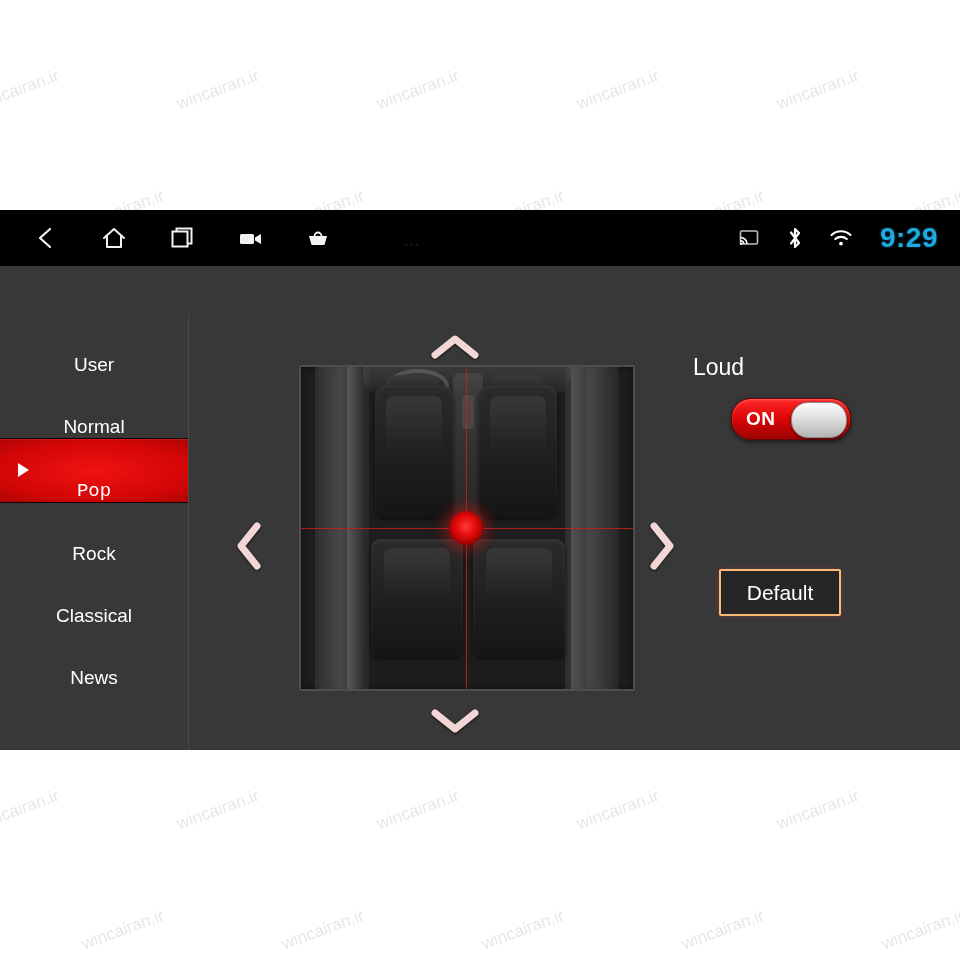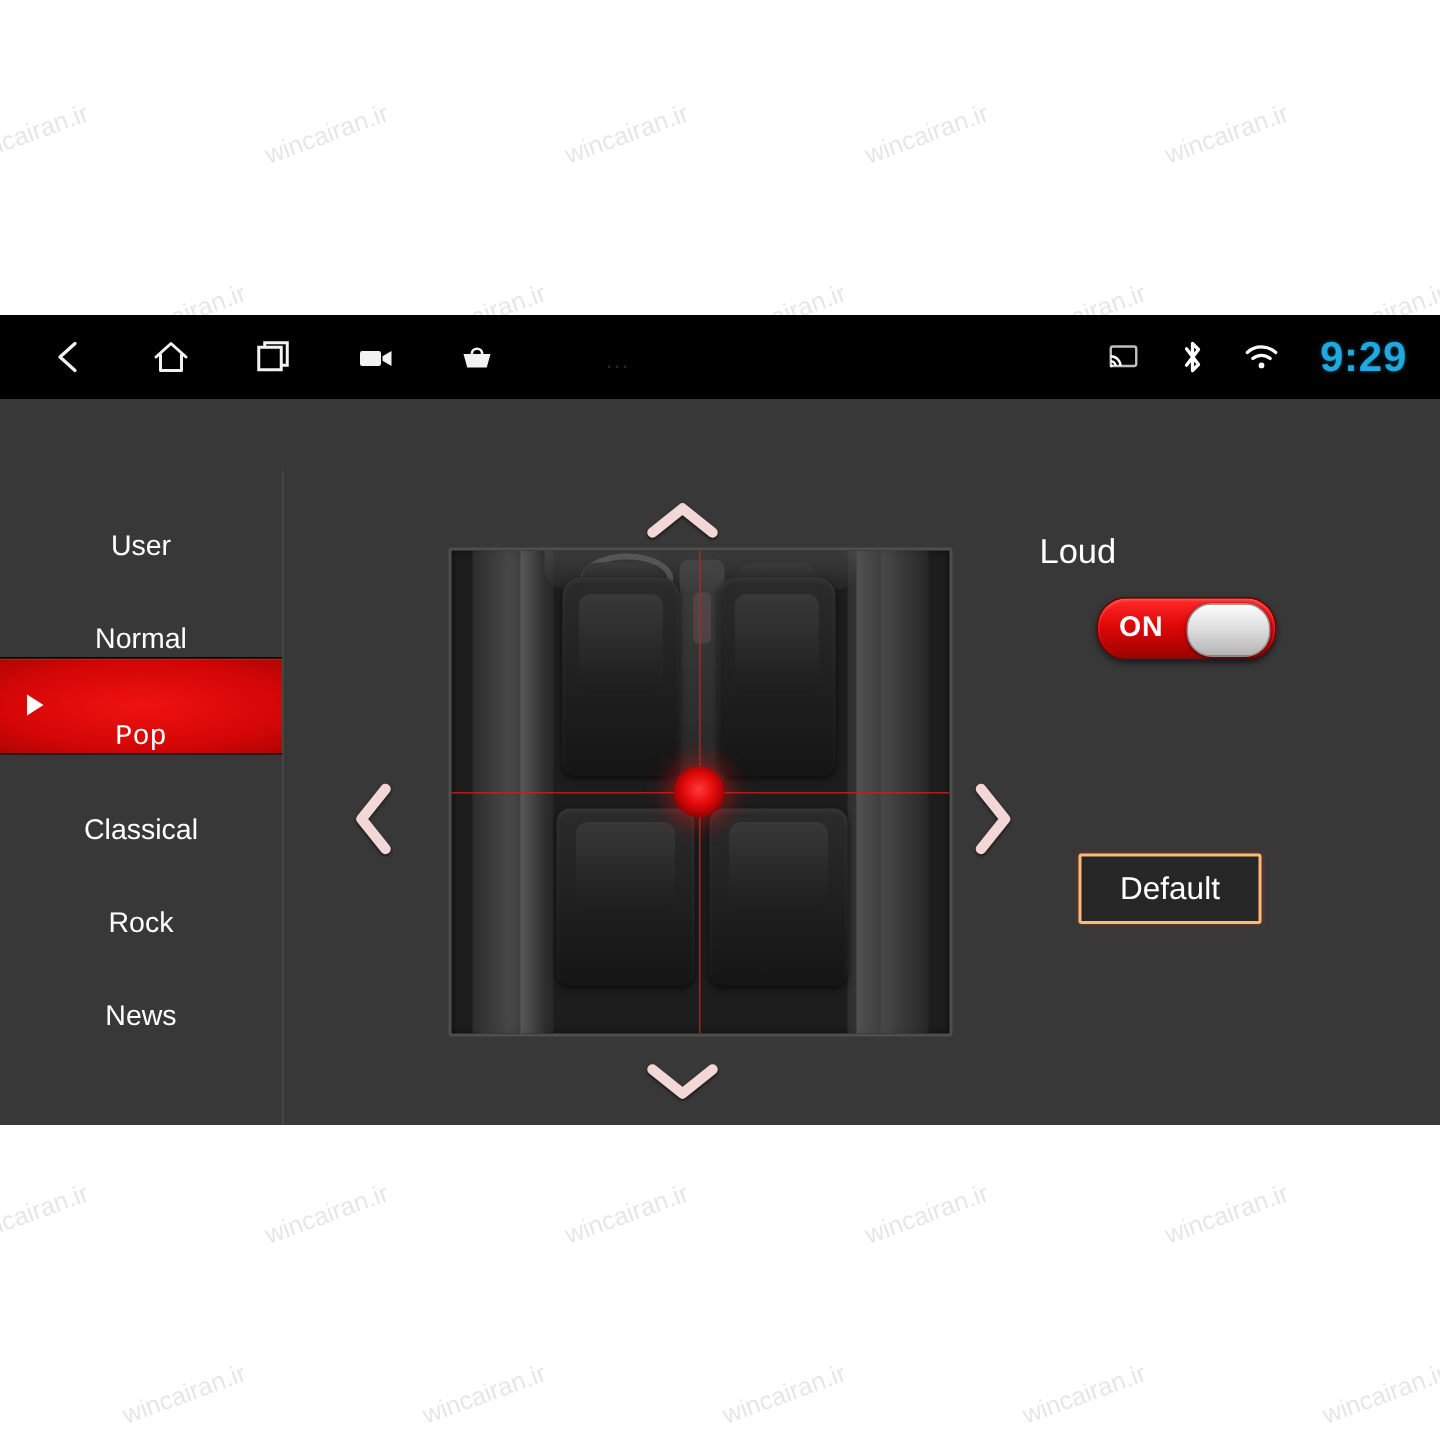--- a/index.html
+++ b/index.html
@@ -264,24 +264,24 @@
         <span class="lbl">User</span>
       </div>
       <div class="preset">
         <span class="lbl">Normal</span>
       </div>
       <div class="preset selected">
         <span class="play"></span>
         <span class="lbl">Pop</span>
       </div>
       <div class="preset">
+        <span class="lbl">Rock</span>
+      </div>
+      <div class="preset">
         <span class="lbl">Classical</span>
-      </div>
-      <div class="preset">
-        <span class="lbl">Rock</span>
       </div>
       <div class="preset">
         <span class="lbl">News</span>
       </div>
     </div>
 
     <div id="stage">
 
       <div class="arrow" id="arrow-up">
         <svg width="52" height="28" viewBox="0 0 52 28">

